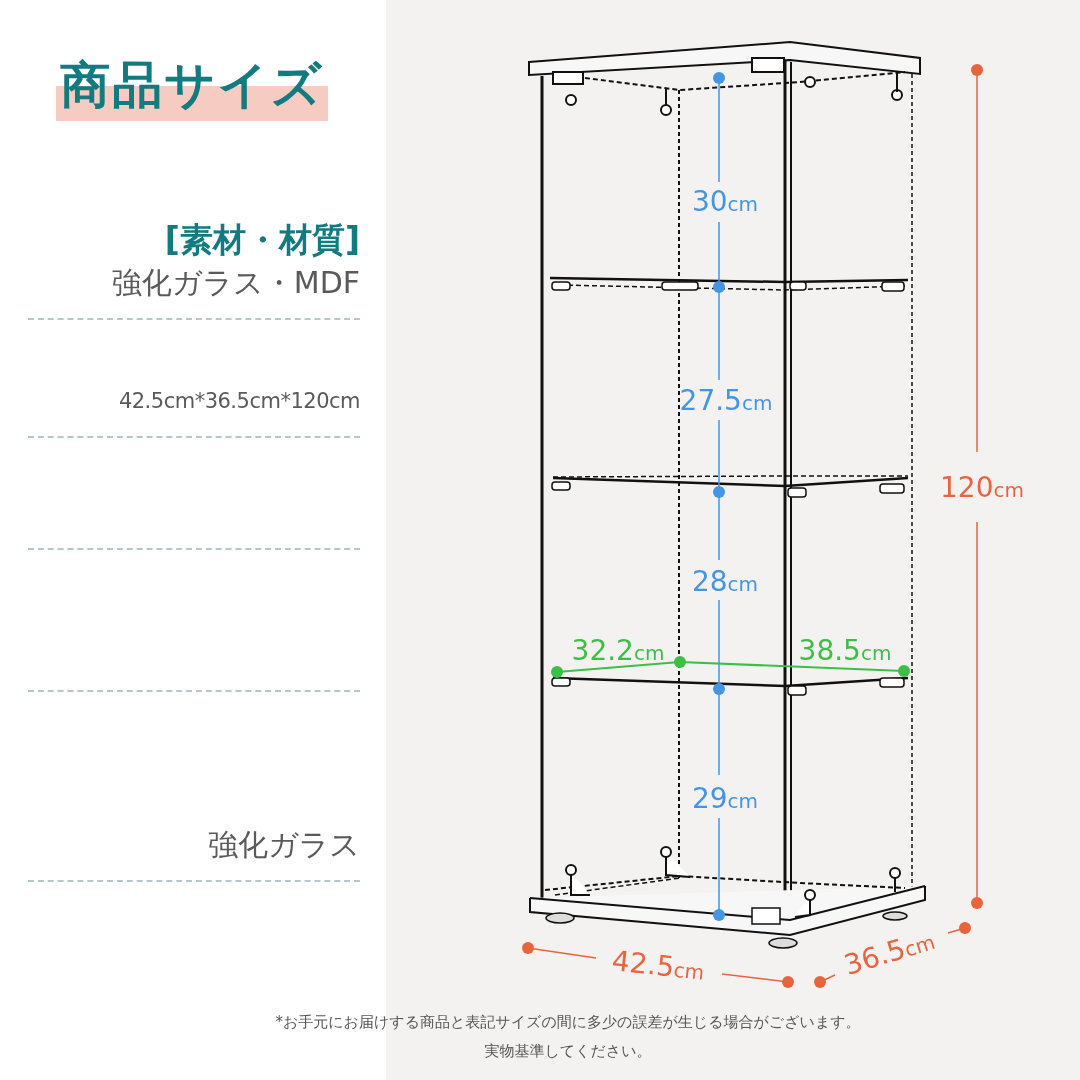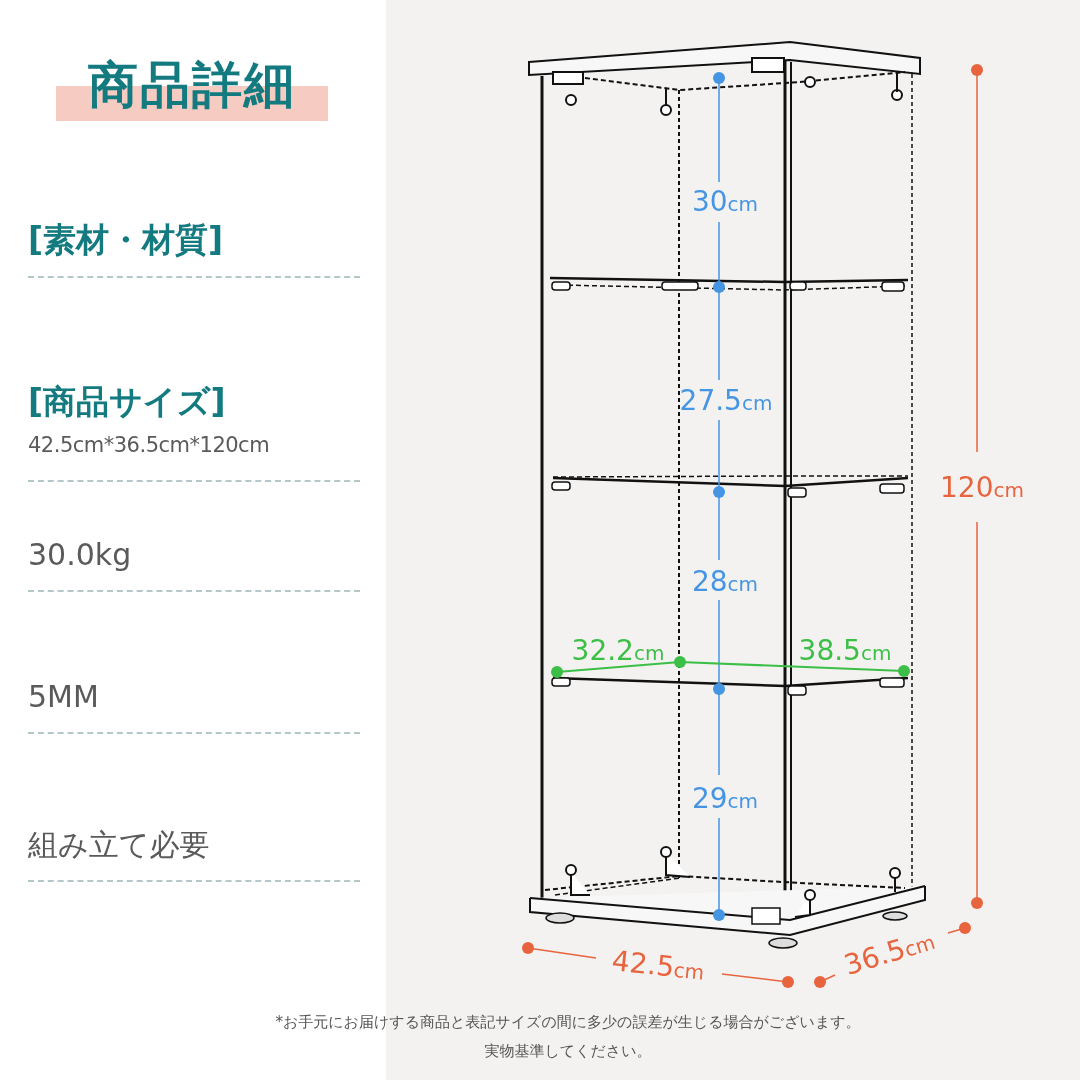--- a/index.html
+++ b/index.html
@@ -2,62 +2,60 @@
 <html><head>
 <meta charset="utf-8">
 <style>
   html,body{margin:0;padding:0;}
   body{width:1080px;height:1080px;position:relative;overflow:hidden;background:#ffffff;font-family:"DejaVu Sans","Liberation Sans",sans-serif;}
   .left{position:absolute;left:0;top:0;width:386px;height:1080px;background:#ffffff;}
   .right{position:absolute;left:386px;top:0;width:694px;height:1080px;background:#f3f2f1;}
   .title-wrap{position:absolute;left:56px;top:52px;width:272px;height:70px;}
   .title-bar{position:absolute;left:0;top:34px;width:272px;height:35px;background:#f6ccc2;}
   .title{position:absolute;left:0;top:0;width:272px;text-align:center;font-size:50px;font-weight:bold;color:#137a80;letter-spacing:2px;line-height:66px;}
-  .spec{position:absolute;left:28px;width:332px;text-align:left;}
+  .spec{position:absolute;left:28px;width:332px;text-align:right;}
   .spec .lbl{font-size:33px;font-weight:bold;color:#137a80;line-height:44px;white-space:nowrap;}
   .spec .val{font-size:30px;color:#5a5a5a;line-height:42px;white-space:nowrap;}
   .spec .val.sm{font-size:21px;letter-spacing:-0.5px;}
   .spec .rule{margin-top:14px;border-top:2px dashed #b5c8c9;height:0;}
   .diagram{position:absolute;left:0;top:0;width:1080px;height:1080px;}
   .note{position:absolute;left:0;width:1080px;text-align:center;font-size:15px;color:#555;padding-left:28px;}
 </style>
 </head>
 <body>
 
 <div class="left"></div>
 <div class="right"></div>
 
 <div class="title-wrap">
   <div class="title-bar"></div>
-  <div class="title">商品詳細</div>
+  <div class="title">商品サイズ</div>
 </div>
 
 <div class="spec" style="top:218px;">
   <div class="lbl">[素材・材質]</div>
+  <div class="val">強化ガラス・MDF</div>
   <div class="rule"></div>
 </div>
 
 <div class="spec" style="top:380px;">
-  <div class="lbl">[商品サイズ]</div>
   <div class="val sm">42.5cm*36.5cm*120cm</div>
   <div class="rule"></div>
 </div>
 
 <div class="spec" style="top:534px;">
-  <div class="val">30.0kg</div>
   <div class="rule"></div>
 </div>
 
 <div class="spec" style="top:676px;">
-  <div class="val">5MM</div>
   <div class="rule"></div>
 </div>
 
 <div class="spec" style="top:824px;">
-  <div class="val">組み立て必要</div>
+  <div class="val">強化ガラス</div>
   <div class="rule"></div>
 </div>
 
 <svg class="diagram" viewBox="0 0 1080 1080">
 
   <g stroke="#111" fill="none">
 
     <path d="M529 62 L790 42 L920 58 L920 74 L790 60 L529 75 Z" fill="#f7f7f7" stroke-width="2"></path>
     <path d="M529 75 L529 62" stroke-width="2"></path>
 

